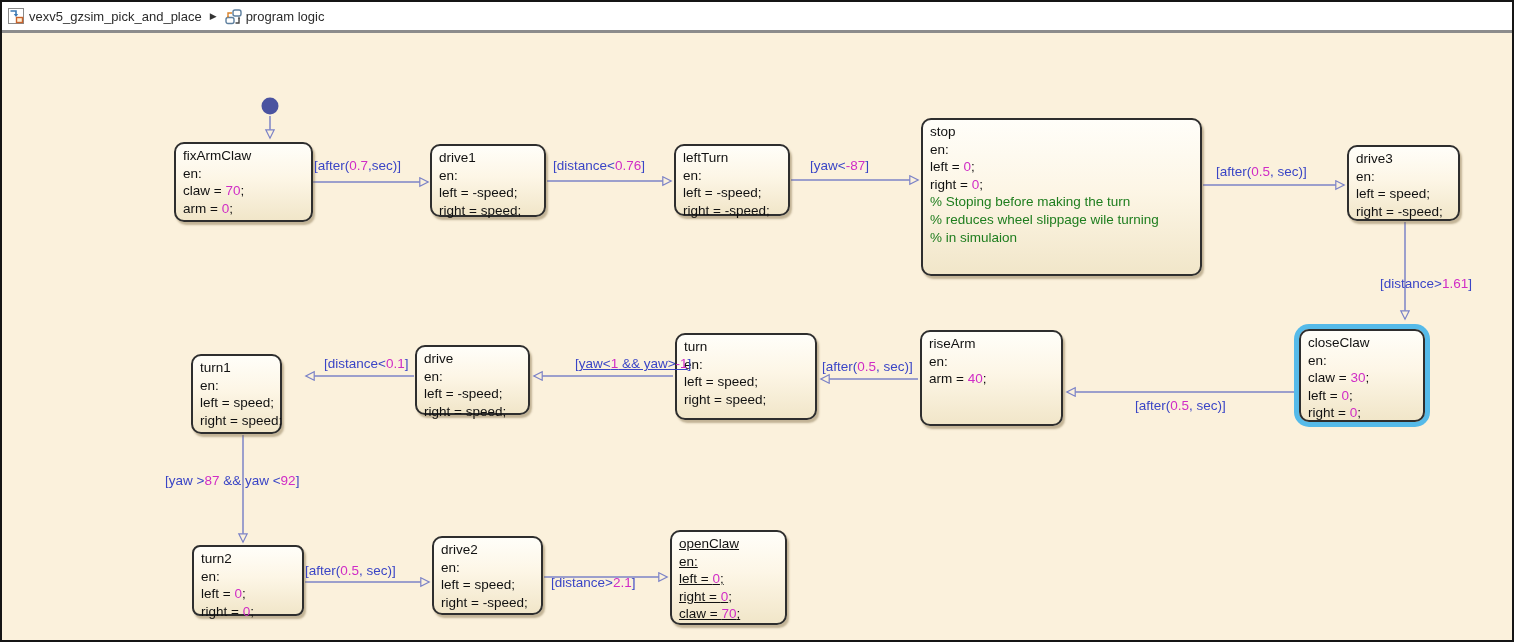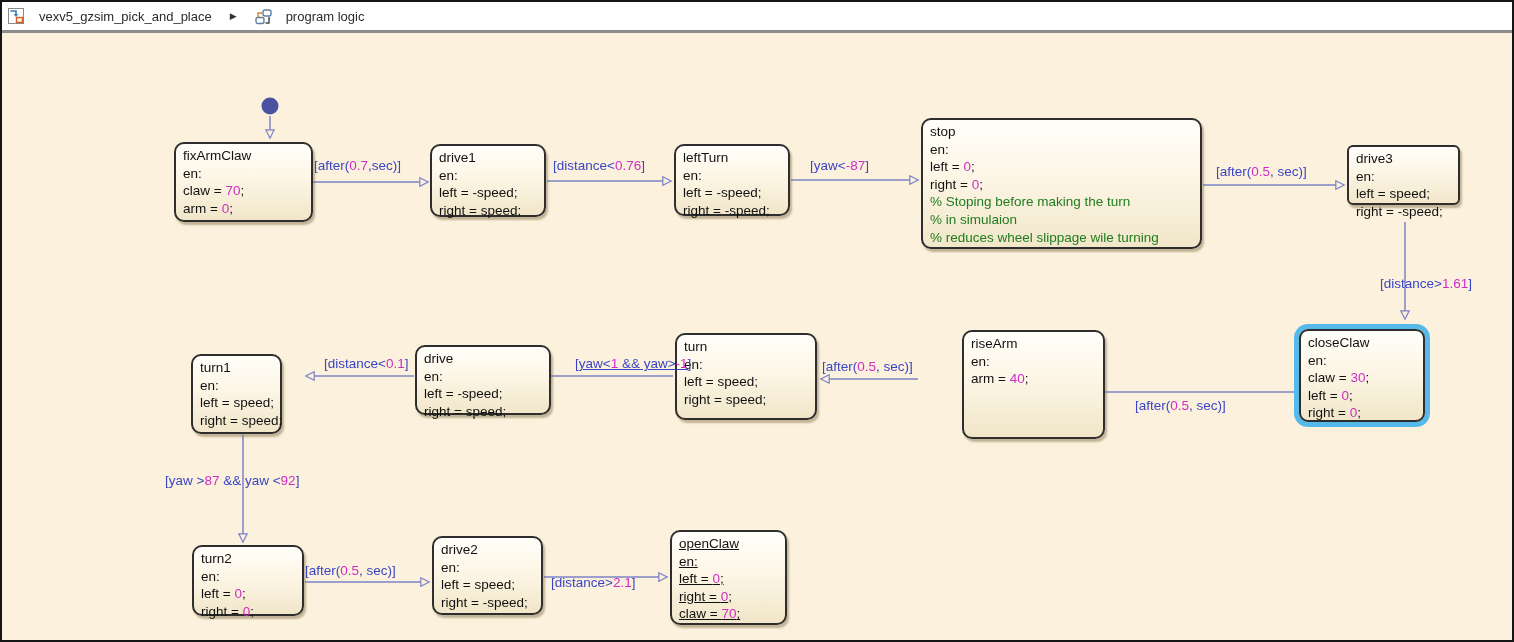--- a/index.html
+++ b/index.html
@@ -1,21 +1,21 @@
 <!DOCTYPE html>
 <html><head>
 <meta charset="utf-8">
 <style>
   html,body{margin:0;padding:0;background:#e8e8e8;}
   .page{position:relative;width:1514px;height:642px;box-sizing:border-box;
         border:2px solid #151515;background:#fbf1dc;overflow:hidden;
         font-family:"Liberation Sans",sans-serif;}
   .topbar{position:absolute;top:0;left:0;right:0;height:28px;background:#ffffff;
           border-bottom:3px solid #8c8c8c;display:flex;align-items:center;
-          padding:0 6px;gap:15px;z-index:5;}
+          padding:0 6px;gap:5px;z-index:5;}
   .crumbtext{font-size:13px;color:#2b2b2b;}
   .sep{font-size:9px;color:#333;margin:0 3px;}
   .icon16{width:16px;height:16px;display:inline-block;}
   .canvas{position:absolute;top:31px;left:0;right:0;bottom:0;background:#fbf1dc;}
   .layer{position:absolute;top:0;left:0;width:1514px;height:642px;}
   svg.layer{pointer-events:none;}
   .state{position:absolute;box-sizing:border-box;border:2px solid #2e2e2e;border-radius:10px;
          background:linear-gradient(180deg,#fffef9 0%,#fdf6e6 45%,#f1e6c9 100%);
          box-shadow:2px 3px 2px rgba(125,105,65,0.45);
          padding:3px 7px;font-size:13.5px;line-height:17.6px;color:#111;
@@ -106,66 +106,66 @@
         <div><span>en:</span></div>
         <div><span>left = -speed;</span></div>
         <div><span>right = speed;</span></div>
       </div>
       <div class="state" style="left: 672px; top: 142px; width: 116px; height: 72px; pointer-events: auto;">
         <div><span>leftTurn</span></div>
         <div><span>en:</span></div>
         <div><span>left = -speed;</span></div>
         <div><span>right = -speed;</span></div>
       </div>
-      <div class="state" style="left: 919px; top: 116px; width: 281px; height: 131px; pointer-events: auto;">
+      <div class="state" style="left: 919px; top: 116px; width: 281px; height: 158px; pointer-events: auto;">
         <div><span>stop</span></div>
         <div><span>en:</span></div>
         <div><span>left = </span><span class="seg-n">0</span><span>;</span></div>
         <div><span>right = </span><span class="seg-n">0</span><span>;</span></div>
         <div><span class="seg-c">% Stoping before making the turn</span></div>
+        <div><span class="seg-c">%  reduces wheel slippage wile turning</span></div>
         <div><span class="seg-c">%  in simulaion</span></div>
-        <div><span class="seg-c">%  reduces wheel slippage wile turning</span></div>
       </div>
-      <div class="state" style="left: 1345px; top: 143px; width: 113px; height: 60px; pointer-events: auto; border-radius: 6px;">
+      <div class="state" style="left: 1345px; top: 143px; width: 113px; height: 76px; pointer-events: auto;">
         <div><span>drive3</span></div>
         <div><span>en:</span></div>
         <div><span>left = speed;</span></div>
         <div><span>right = -speed;</span></div>
       </div>
-      <div class="state selected" style="left: 1297px; top: 327px; width: 126px; height: 93px; pointer-events: auto; border-radius: 9px;">
+      <div class="state selected" style="left: 1297px; top: 327px; width: 126px; height: 93px; pointer-events: auto;">
         <div><span>closeClaw</span></div>
         <div><span>en:</span></div>
         <div><span>claw = </span><span class="seg-n">30</span><span>;</span></div>
         <div><span>left = </span><span class="seg-n">0</span><span>;</span></div>
         <div><span>right = </span><span class="seg-n">0</span><span>;</span></div>
       </div>
-      <div class="state" style="left: 960px; top: 328px; width: 143px; height: 109px; pointer-events: auto;">
+      <div class="state" style="left: 918px; top: 328px; width: 143px; height: 96px; pointer-events: auto;">
         <div><span>riseArm</span></div>
         <div><span>en:</span></div>
         <div><span>arm = </span><span class="seg-n">40</span><span>;</span></div>
       </div>
       <div class="state" style="left: 673px; top: 331px; width: 142px; height: 87px; pointer-events: auto;">
         <div><span>turn</span></div>
         <div><span>en:</span></div>
         <div><span>left = speed;</span></div>
         <div><span>right = speed;</span></div>
       </div>
-      <div class="state" style="left: 413px; top: 343px; width: 136px; height: 70px; pointer-events: auto;">
+      <div class="state" style="left: 413px; top: 343px; width: 115px; height: 70px; pointer-events: auto;">
         <div><span>drive</span></div>
         <div><span>en:</span></div>
         <div><span>left = -speed;</span></div>
         <div><span>right = speed;</span></div>
       </div>
       <div class="state" style="left: 189px; top: 352px; width: 91px; height: 80px; pointer-events: auto;">
         <div><span>turn1</span></div>
         <div><span>en:</span></div>
         <div><span>left = speed;</span></div>
         <div><span>right = speed;</span></div>
       </div>
-      <div class="state" style="left: 190px; top: 543px; width: 112px; height: 71px; pointer-events: auto;">
+      <div class="state" style="left: 190px; top: 543px; width: 112px; height: 71px; pointer-events: auto; border-radius: 8px;">
         <div><span>turn2</span></div>
         <div><span>en:</span></div>
         <div><span>left = </span><span class="seg-n">0</span><span>;</span></div>
         <div><span>right = </span><span class="seg-n">0</span><span>;</span></div>
       </div>
       <div class="state" style="left: 430px; top: 534px; width: 111px; height: 79px; pointer-events: auto;">
         <div><span>drive2</span></div>
         <div><span>en:</span></div>
         <div><span>left = speed;</span></div>
         <div><span>right = -speed;</span></div>

